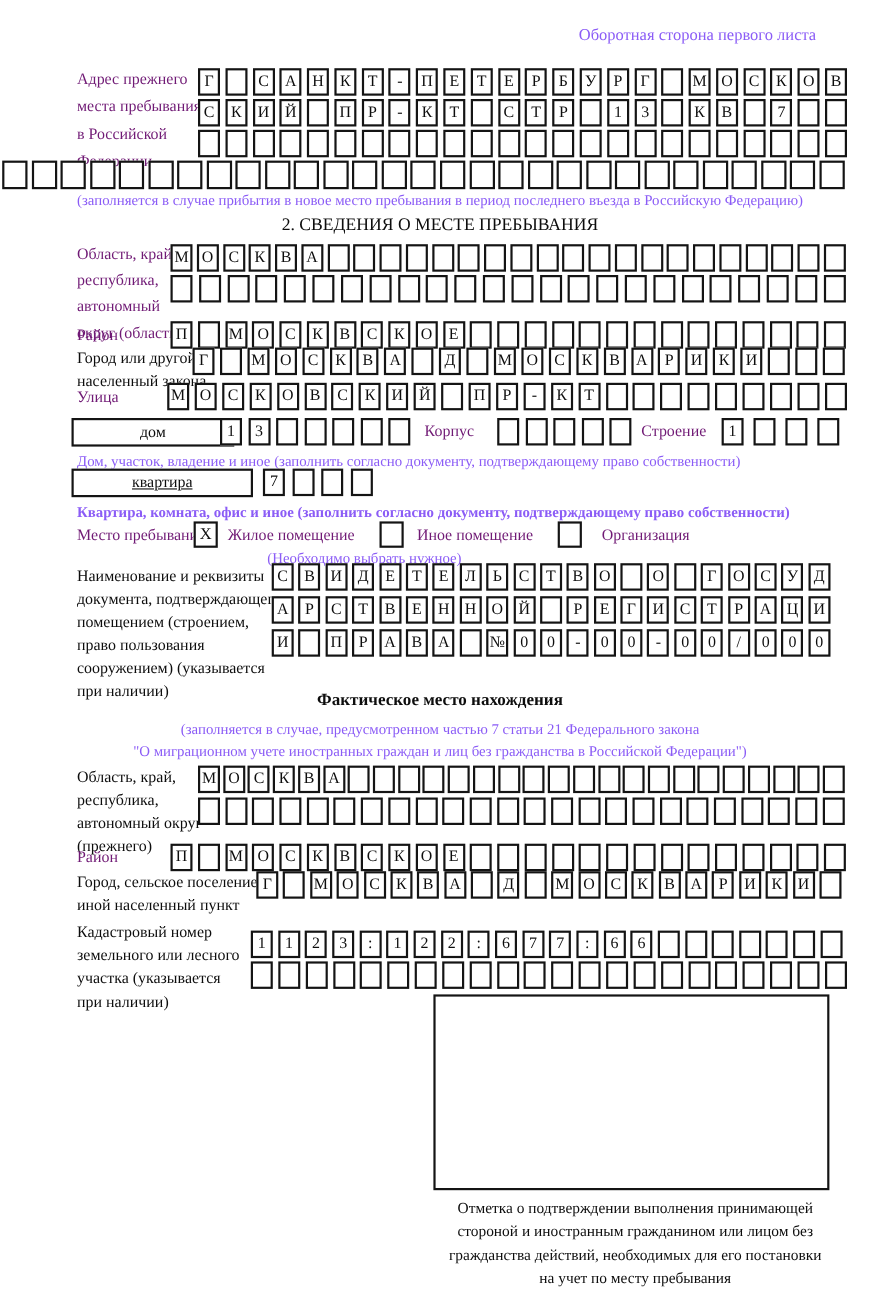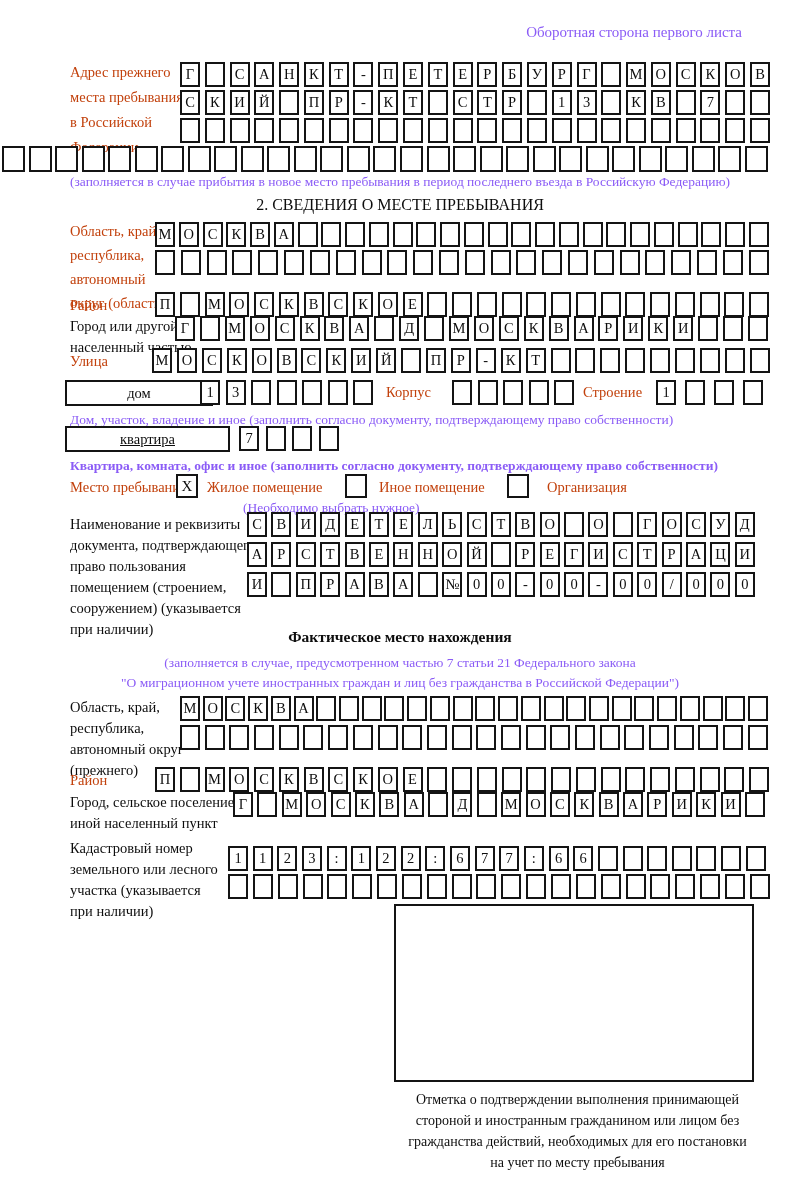--- a/index.html
+++ b/index.html
@@ -3,21 +3,21 @@
 <meta charset="utf-8">
 <style>
   html,body { margin:0; padding:0; background:#fff; }
   .page {
     position:relative; width:800px; height:1180px; margin:0 auto;
     background:#ffffff; color:#0d0d0d;
     font-family:"Liberation Serif","DejaVu Serif",serif;
     overflow:hidden;
   }
   .abs { position:absolute; }
-  .lbl { font-size:14.5px; line-height:25px; color:#c2410c; }
+  .lbl { font-size:14.5px; line-height:25px; color:#701a75; }
   .lbl-tight { font-size:14.5px; line-height:21px; }
   .note { font-size:13.5px; color:#8b5cf6; }
   .center { text-align:center; width:800px; left:0; }
   .title { font-weight:normal; font-size:16px; }
   .boxrow { display:flex; justify-content:space-between; }
   .cell {
     box-sizing:border-box; flex:0 0 auto;
     width:20px; height:25px; border:2px solid #141414;
     display:flex; align-items:center; justify-content:center;
     font-size:14.5px; line-height:1; background:#fff;
@@ -248,21 +248,21 @@
       <span class="cell"></span>
       <span class="cell"></span>
       <span class="cell"></span>
       <span class="cell"></span>
       <span class="cell"></span>
       <span class="cell"></span>
     </div>
 
   <div class="abs lbl-tight" style="left:70px; top:316px;">
       <div>Город или другой</div>
-      <div>населенный частью</div>
+      <div>населенный закона</div>
     </div>
   <div class="abs boxrow" style="left:175px; top:316px; width:593px;">
       <span class="cell">Г</span>
       <span class="cell"></span>
       <span class="cell">М</span>
       <span class="cell">О</span>
       <span class="cell">С</span>
       <span class="cell">К</span>
       <span class="cell">В</span>
       <span class="cell">А</span>
@@ -354,22 +354,22 @@
   <div class="abs lbl" style="left:207px; top:475px;">Жилое помещение</div>
   <div class="abs chk" style="left:345px; top:474px;"></div>
   <div class="abs lbl" style="left:379px; top:475px;">Иное помещение</div>
   <div class="abs chk" style="left:507px; top:474px;"></div>
   <div class="abs lbl" style="left:547px; top:475px;">Организация</div>
   <div class="abs note" style="left:243px; top:500px;">(Необходимо выбрать нужное)</div>
 
   <div class="abs lbl-tight" style="left:70px; top:514px;">
       <div>Наименование и реквизиты</div>
       <div>документа, подтверждающего</div>
+      <div>помещением (строением,</div>
       <div>право пользования</div>
-      <div>помещением (строением,</div>
       <div>сооружением) (указывается</div>
       <div>при наличии)</div>
     </div>
   <div class="abs boxrow" style="left:247px; top:512px; width:508px;">
       <span class="cell">С</span>
       <span class="cell">В</span>
       <span class="cell">И</span>
       <span class="cell">Д</span>
       <span class="cell">Е</span>
       <span class="cell">Т</span>

